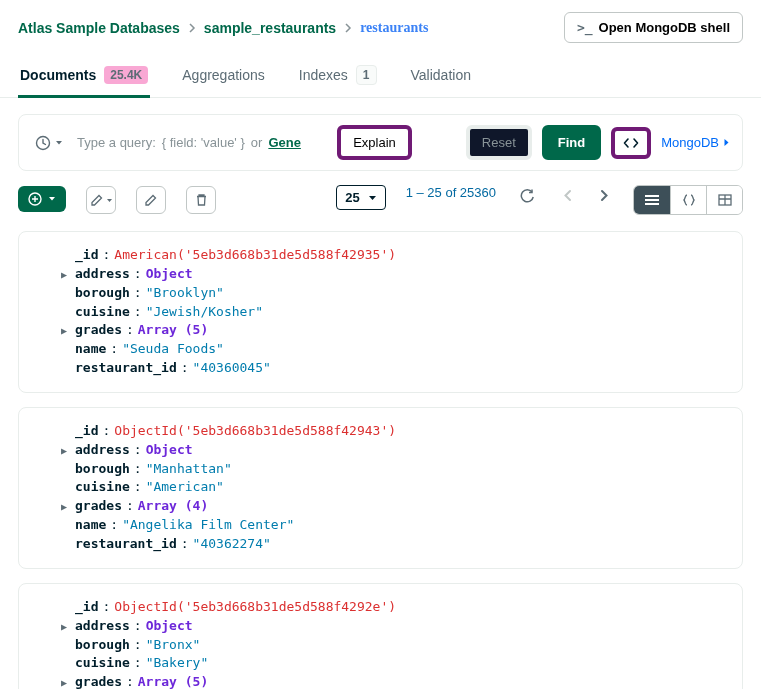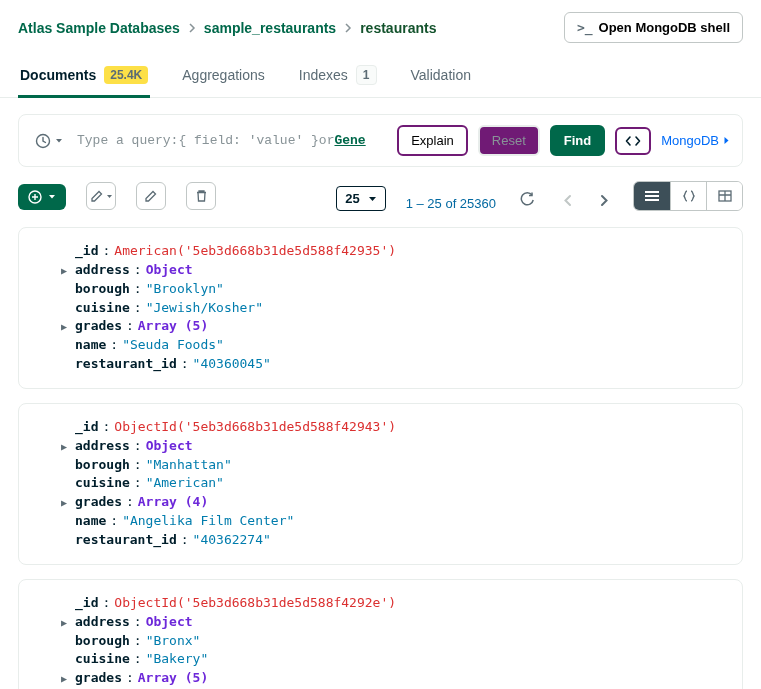--- a/index.html
+++ b/index.html
@@ -2,41 +2,41 @@
 <html><head>
 <meta charset="utf-8">
 <style>
 * { box-sizing: border-box; margin: 0; padding: 0; }
 body { font-family: -apple-system, BlinkMacSystemFont, "Segoe UI", Helvetica, Arial, sans-serif; font-size: 13px; color: #001E2B; background: #fff; width: 761px; }
 .header { display: flex; align-items: center; justify-content: space-between; padding: 12px 18px; }
 .breadcrumb { display: flex; align-items: center; gap: 8px; font-size: 14px; }
 .bc-item { cursor: pointer; }
 .bc-db { color: #00684A; font-weight: 600; }
 .bc-coll { color: #00684A; font-weight: 700; }
-.bc-current { color: #14532d; font-weight: 600; }
+.bc-current { color: #3b82f6; font-weight: 600; font-family: Liberation Serif, serif; }
 .bc-sep { color: #889397; }
 .shell-btn { display: flex; align-items: center; gap: 6px; border: 1px solid #C1C7C6; border-radius: 6px; padding: 7px 12px; background: #fff; font-weight: 600; font-size: 13px; cursor: pointer; }
 .prompt-icon { font-family: monospace; color: #5C6C75; }
 .tabs { display: flex; gap: 30px; padding: 0 18px; border-bottom: 1px solid #E8EDEB; }
 .tab { display: flex; align-items: center; gap: 8px; padding: 10px 2px; color: #5C6C75; font-size: 14px; cursor: pointer; border-bottom: 3px solid transparent; margin-bottom: -1px; }
 .tab.active { color: #001E2B; font-weight: 600; border-bottom-color: #00684A; }
-.badge { background: #fde047; color: #5C6C75; border-radius: 4px; padding: 2px 6px; font-size: 12px; font-weight: 600; }
+.badge { background: #f9a8d4; color: #5C6C75; border-radius: 4px; padding: 2px 6px; font-size: 12px; font-weight: 600; }
 .badge.light { background: #F9FBFA; border: 1px solid #E8EDEB; }
 .content { padding: 16px 18px; }
 .querybar { display: flex; align-items: center; border: 1px solid #E8EDEB; border-radius: 8px; padding: 10px 12px; gap: 10px; }
 .clock-btn { display: flex; align-items: center; gap: 4px; color: #5C6C75; cursor: pointer; padding: 2px 4px; }
-.query-input { flex: 1; display: flex; align-items: flex-start; gap: 0; font-family: Liberation Mono, monospace; font-size: 13px; color: #889397; overflow: hidden; white-space: nowrap; }
+.query-input { flex: 1; display: flex; align-items: flex-start; gap: 6px; font-family: Liberation Sans, sans-serif; font-size: 13px; color: #889397; overflow: hidden; white-space: nowrap; }
 .gen-link { color: #00684A; font-weight: 700; text-decoration: underline; cursor: pointer; }
-.btn { border: 2px solid #701a75; background: #fff; border-radius: 6px; padding: 6px 12px; font-size: 13px; cursor: pointer; font-weight: 500; text-align: right; }
-.btn.reset { background: #701a75; color: #889397; border-color: #E8EDEB; }
+.btn { border: 4px solid #701a75; background: #fff; border-radius: 6px; padding: 6px 12px; font-size: 13px; cursor: pointer; font-weight: 500; text-align: right; }
+.btn.reset { background: #0f172a; color: #889397; border-color: #E8EDEB; margin-left: 44px; }
 .btn.find { background: #00684A; color: #fff; border-color: #00684A; font-weight: 600; }
 .btn.icon-only { padding: 6px 8px; }
 .options-link { color: #016BF8; font-size: 13px; cursor: pointer; display: flex; align-items: center; gap: 4px; }
 .toolbar { display: flex; align-items: center; justify-content: space-between; margin-top: 14px; }
-.toolbar-left, .toolbar-right { display: flex; align-items: flex-end; gap: 20px; }
+.toolbar-left, .toolbar-right { display: flex; align-items: flex-start; gap: 20px; }
 .add-btn { background: #00684A; border: none; border-radius: 6px; padding: 6px 10px; color: #fff; cursor: pointer; display: flex; align-items: center; gap: 6px; }
 .square-btn { border: 1px solid #C1C7C6; background: #fff; border-radius: 6px; width: 30px; height: 28px; display: flex; align-items: center; justify-content: center; cursor: pointer; color: #5C6C75; }
 .pagesize { border: 1px solid #001E2B; border-radius: 4px; padding: 4px 8px; display: flex; align-items: center; gap: 8px; font-weight: 600; cursor: pointer; }
 .range-text { color: #0369a1; font-size: 13px; }
 .refresh-icon, .nav-icon { color: #5C6C75; cursor: pointer; padding: 4px; }
 .nav-icon.disabled { color: #C1C7C6; }
 .viewmode-group { display: flex; border: 1px solid #C1C7C6; border-radius: 6px; overflow: hidden; }
 .viewmode { width: 36px; height: 28px; display: flex; align-items: center; justify-content: center; cursor: pointer; background: #fff; color: #5C6C75; }
 .viewmode.active { background: #3D4F58; color: #fff; }
 .viewmode.sep { border-left: 1px solid #C1C7C6; }

